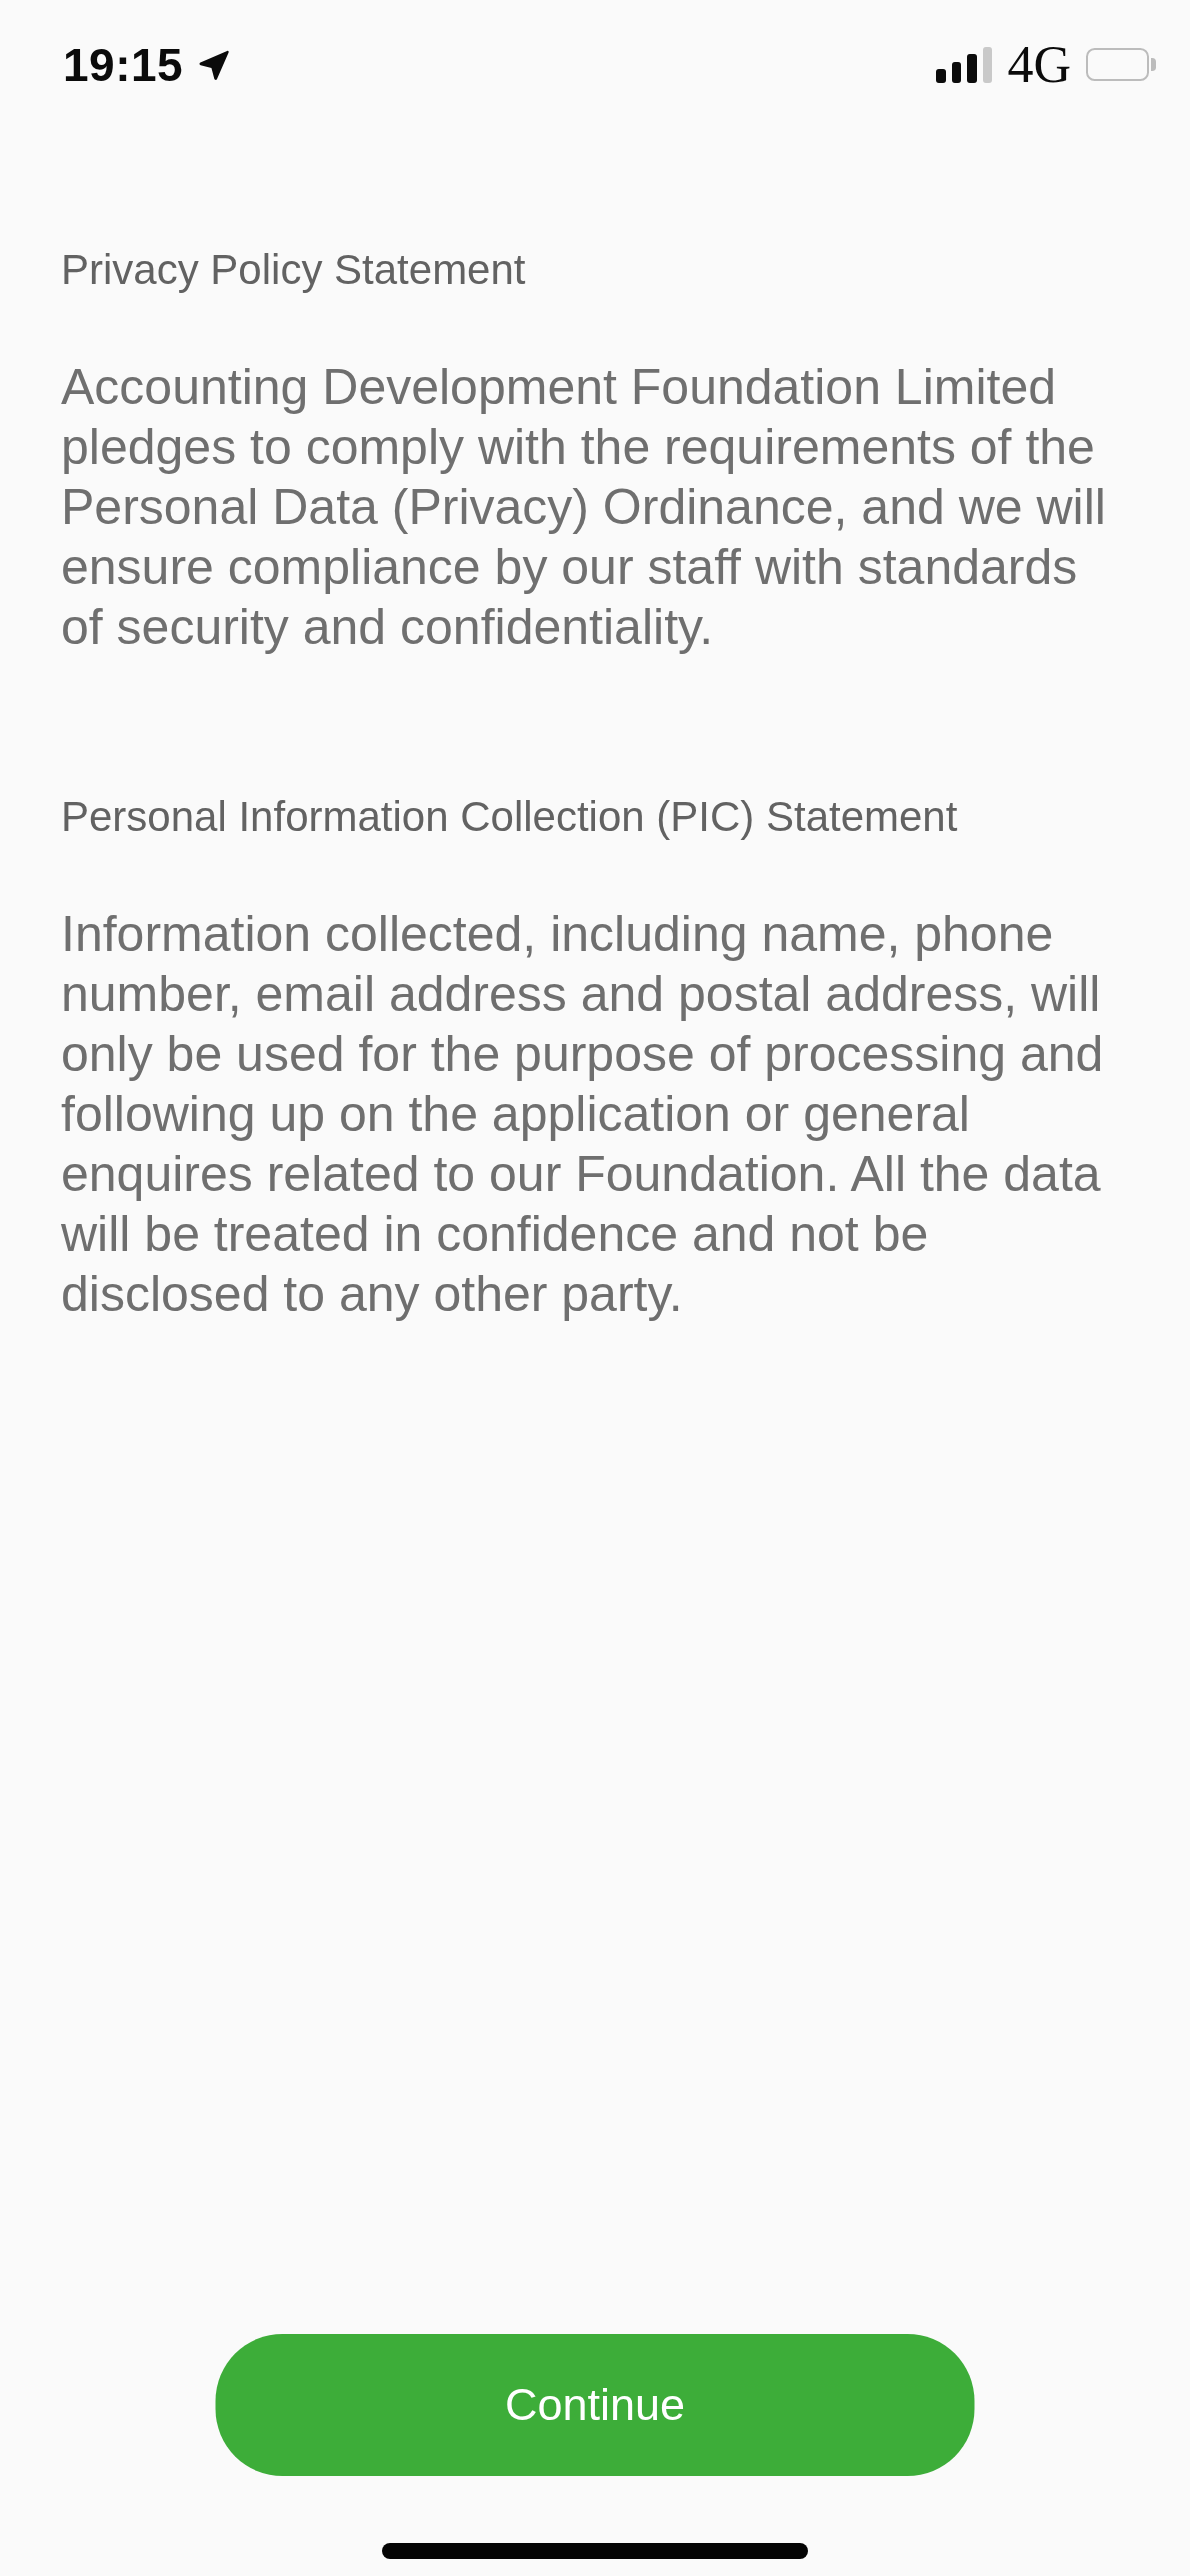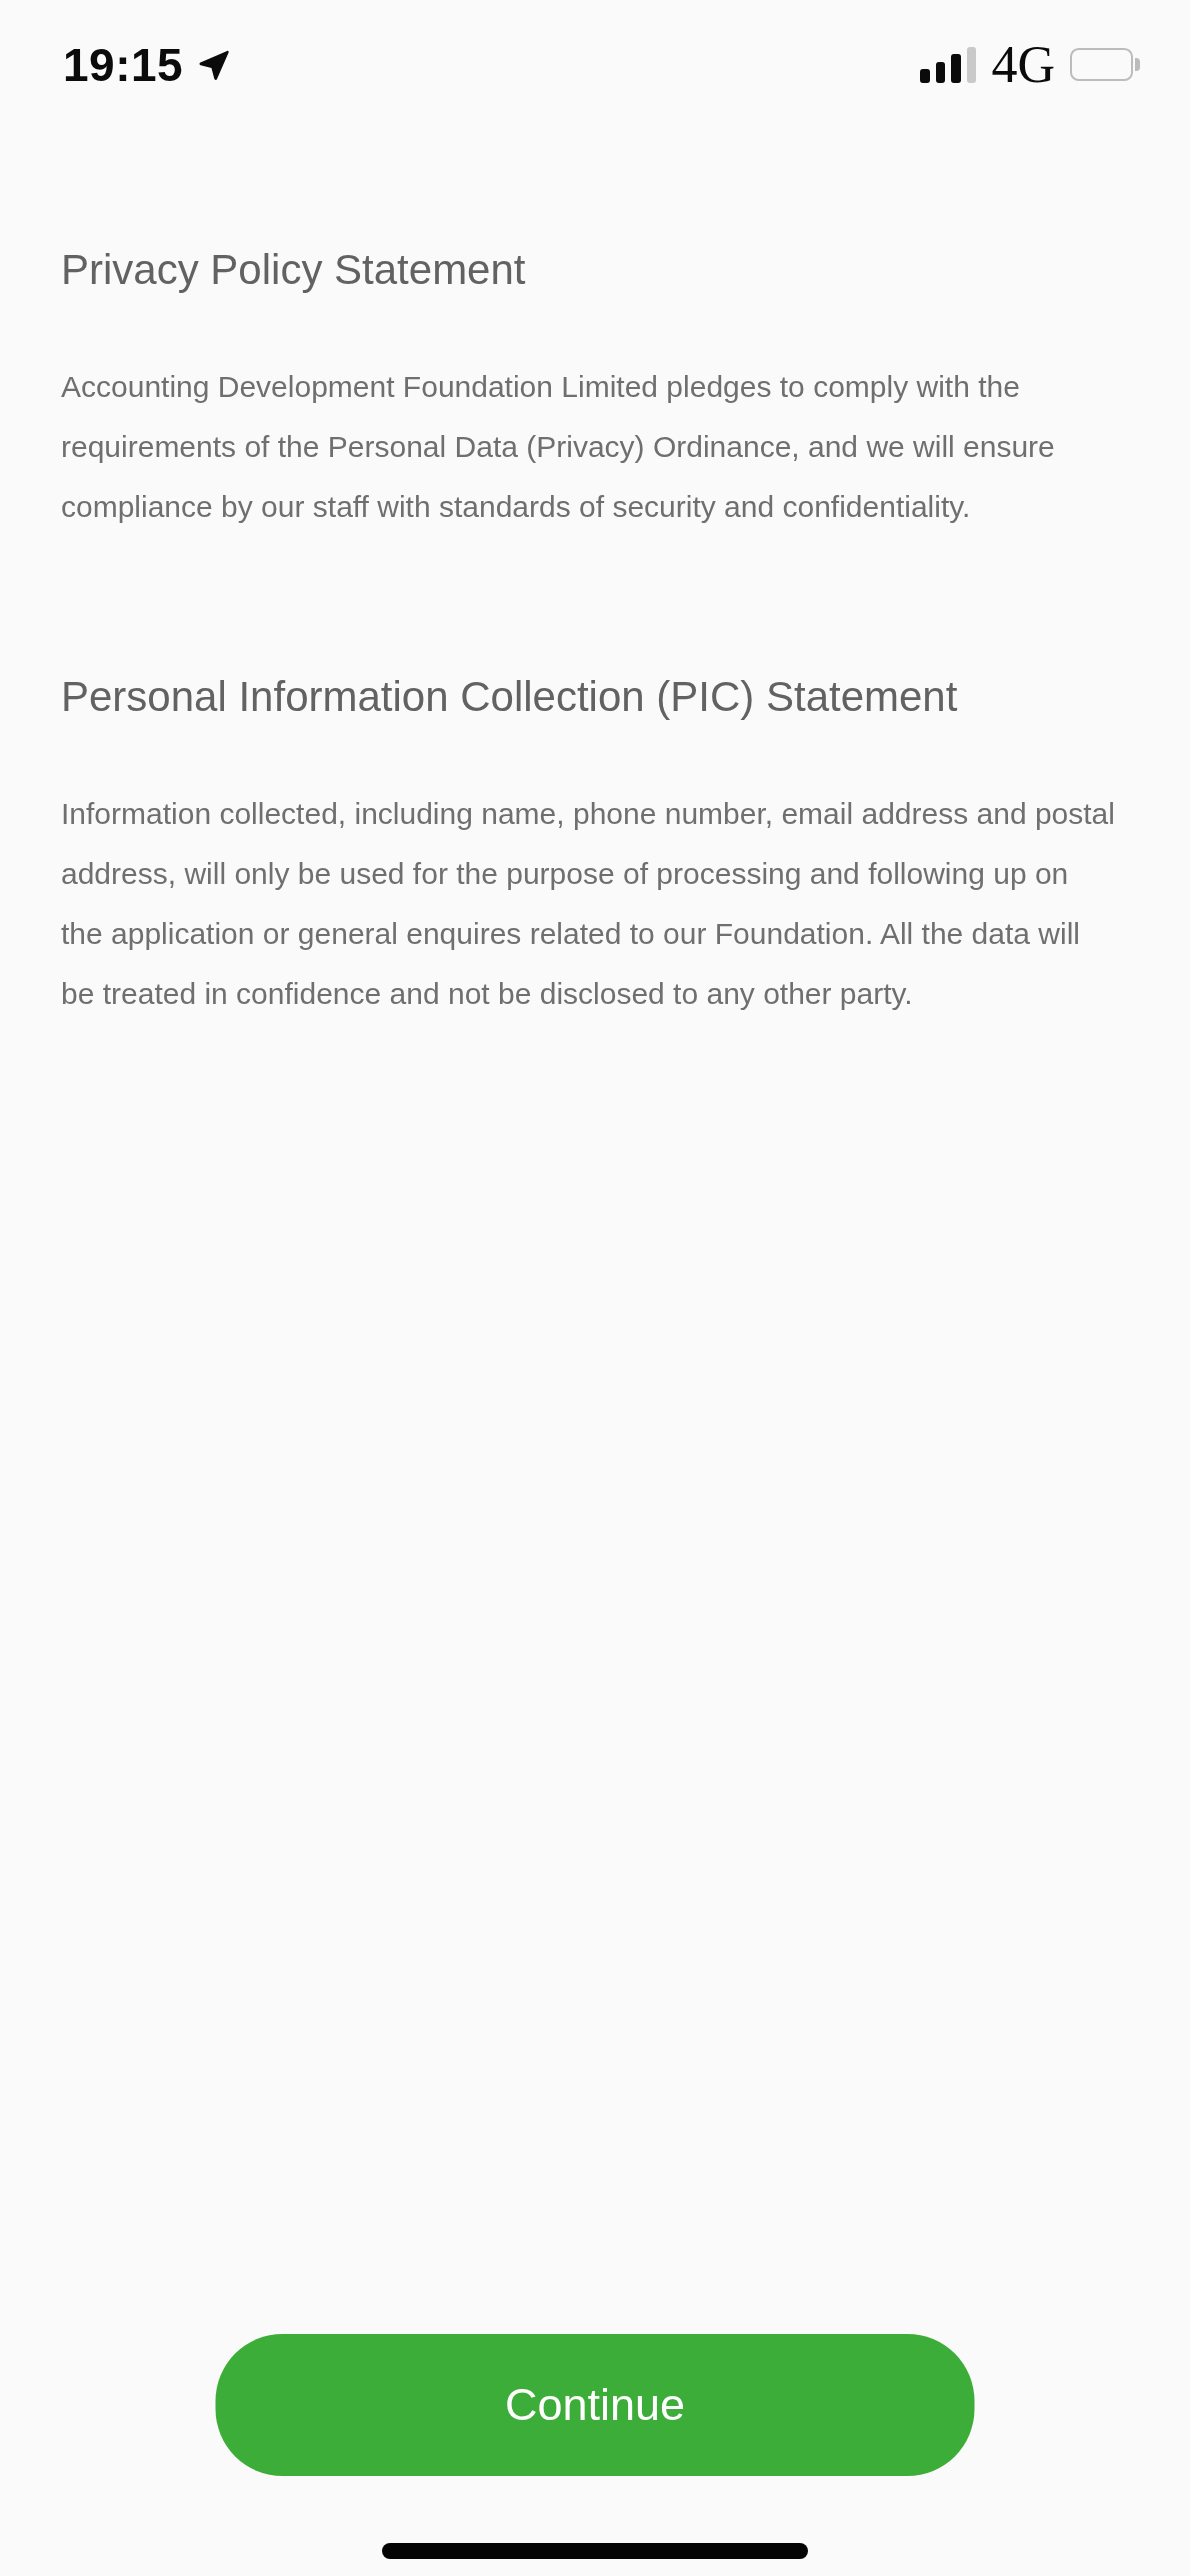--- a/index.html
+++ b/index.html
@@ -15,21 +15,21 @@
     font-family: "Liberation Sans", "DejaVu Sans", sans-serif;
     overflow: hidden;
   }
 
   
   .status-bar {
     height: 100px;
     display: flex;
     align-items: center;
     justify-content: space-between;
-    padding: 29px 50px 0 63px;
+    padding: 29px 34px 0 63px;
     box-sizing: border-box;
   }
   .status-left {
     display: flex;
     align-items: center;
     gap: 11.5px;
   }
   .status-time {
     font-size: 46px;
     font-weight: 700;
@@ -107,21 +107,21 @@
     margin-top: 146px;
     padding: 0 61px 0 61px;
   }
   .section-heading {
     font-size: 42px;
     color: #626262;
     margin: 0 0 63px 0;
     font-weight: 400;
   }
   .section-body {
-    font-size: 30px;
+    font-size: 50px;
     color: #6f6f6f;
     line-height: 60px;
     margin: 0 12px 136px 0;
   }
 
   
   .continue-button {
     position: absolute;
     left: 50%;
     transform: translateX(-50%);

